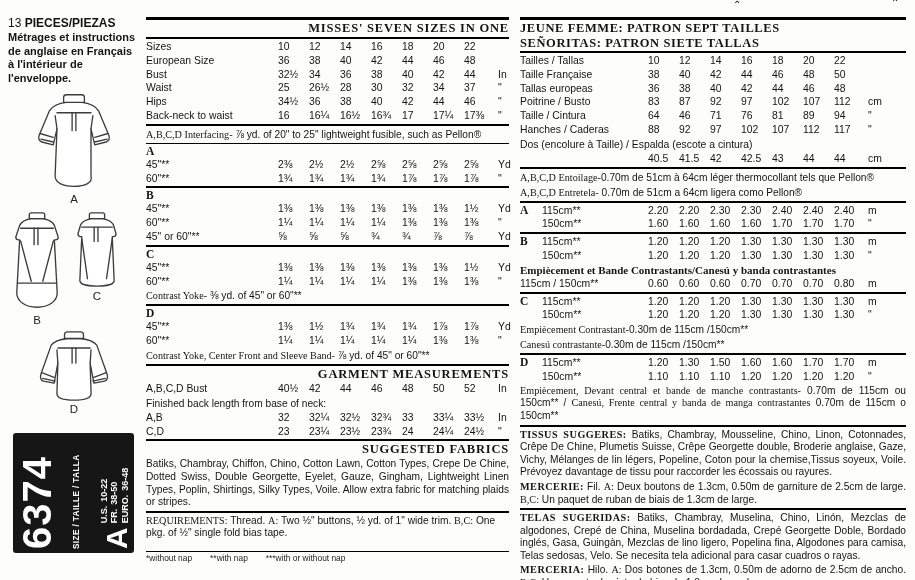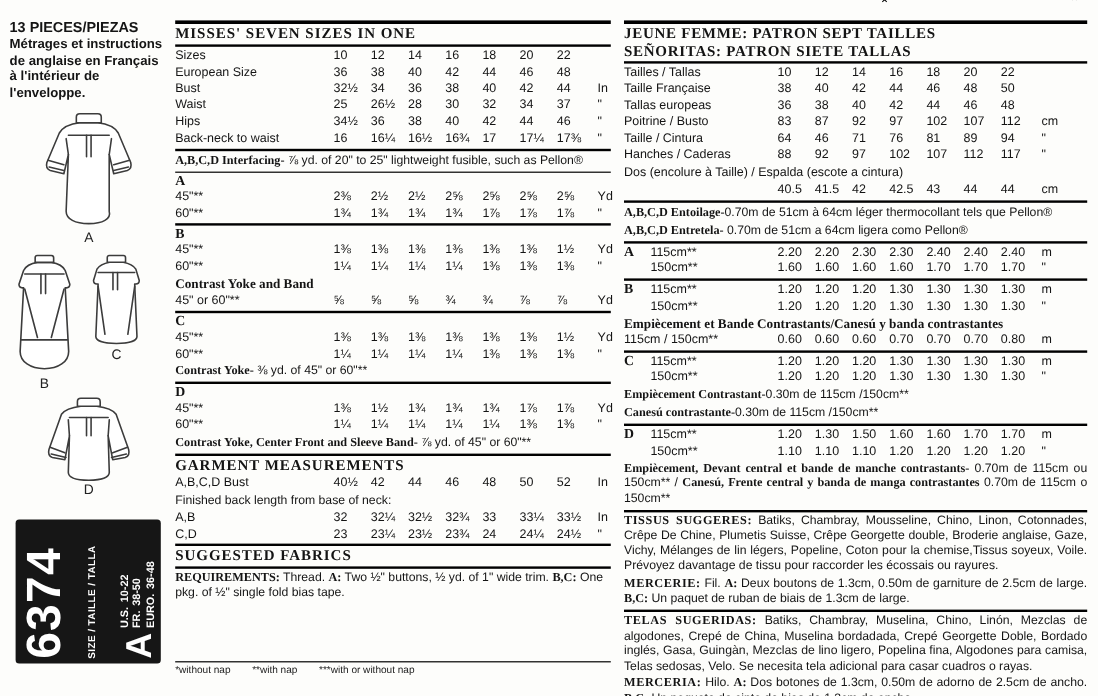--- a/index.html
+++ b/index.html
@@ -3,23 +3,23 @@
 <meta charset="utf-8">
 <style>
   html,body{margin:0;padding:0;background:#e8e8e6;}
   .page{position:relative;width:915px;height:580px;background:#fdfdfb;overflow:hidden;
         font-family:"Liberation Sans",sans-serif;color:#141414;}
   
   .rule-h{border-top:3px solid #000;margin:1px 0;}
   .rule-m{border-top:2px solid #000;margin:1px 0;}
   .rule-t{border-top:1px solid #000;margin:1px 0;}
   .h-serif{font-family:"Liberation Serif",serif;font-weight:bold;font-size:12.5px;
-           letter-spacing:.8px;margin:0;line-height:15px;}
+           letter-spacing:.8px;margin:0;line-height:15px;text-align:right;}
   .hd{font-family:"Liberation Serif",serif;font-weight:bold;letter-spacing:.5px;margin-top:24px;}
-  .b{font-family:"Liberation Serif",serif;font-weight:bold;}
+  .b{font-family:"Liberation Serif",serif;font-weight:normal;}
   .para{margin:1px 0;font-size:10.2px;line-height:12.6px;text-align:justify;}
   .note{margin:1px 0;font-size:10.2px;line-height:13px;}
   .sec-letter{font-family:"Liberation Serif",serif;font-weight:bold;font-size:11.5px;line-height:13px;}
   .subhead{font-family:"Liberation Serif",serif;font-weight:bold;font-size:11px;line-height:14px;margin:0;}
   
   .trow{display:grid;align-items:baseline;font-size:10.4px;line-height:13.8px;}
   .mtable .trow{grid-template-columns:132px repeat(7,31px) 1fr;}
   .itable .trow{grid-template-columns:128px repeat(7,31px) 26px;}
   .iyard .trow{grid-template-columns:22px 106px repeat(7,31px) 26px;}
   .cell{white-space:nowrap;}
@@ -257,21 +257,20 @@
           <span class="cell val">1¼</span>
           <span class="cell val">1¼</span>
           <span class="cell val">1¼</span>
           <span class="cell val">1¼</span>
           <span class="cell val">1⅜</span>
           <span class="cell val">1⅜</span>
           <span class="cell val">1⅜</span>
           <span class="cell unit">"</span>
         </div>
       </div>
-    <h3 class="subhead">Contrast Yoke and Band</h3>
     <div class="mtable">
         <div class="trow">
           <span class="cell label">45" or 60"**</span>
           <span class="cell val">⅝</span>
           <span class="cell val">⅝</span>
           <span class="cell val">⅝</span>
           <span class="cell val">¾</span>
           <span class="cell val">¾</span>
           <span class="cell val">⅞</span>
           <span class="cell val">⅞</span>
@@ -367,20 +366,21 @@
           <span class="cell val">23½</span>
           <span class="cell val">23¾</span>
           <span class="cell val">24</span>
           <span class="cell val">24¼</span>
           <span class="cell val">24½</span>
           <span class="cell unit">"</span>
         </div>
       </div>
     <div class="rule-m"></div>
     <h2 class="h-serif">SUGGESTED FABRICS</h2>
+    <p class="para">Batiks, Chambray, Chiffon, Chino, Cotton Lawn, Cotton Types, Crepe De Chine, Dotted Swiss, Double Georgette, Eyelet, Gauze, Gingham, Lightweight Linen Types, Poplin, Shirtings, Silky Types, Voile. Allow extra fabric for matching plaids or stripes.</p>
     <div class="rule-m"></div>
     <p class="para" style="text-align:left"><span class="b">REQUIREMENTS:</span><span> Thread. </span><span class="b">A:</span><span> Two ½" buttons, ½ yd. of 1" wide trim. </span><span class="b">B,C:</span><span> One pkg. of ½" single fold bias tape.</span></p>
     <div class="spacer"></div>
     <div class="rule-t"></div>
     <div class="footrow">
       <span>*without nap</span>
       <span>**with nap</span>
       <span>***with or without nap</span>
     </div>
   </main>

